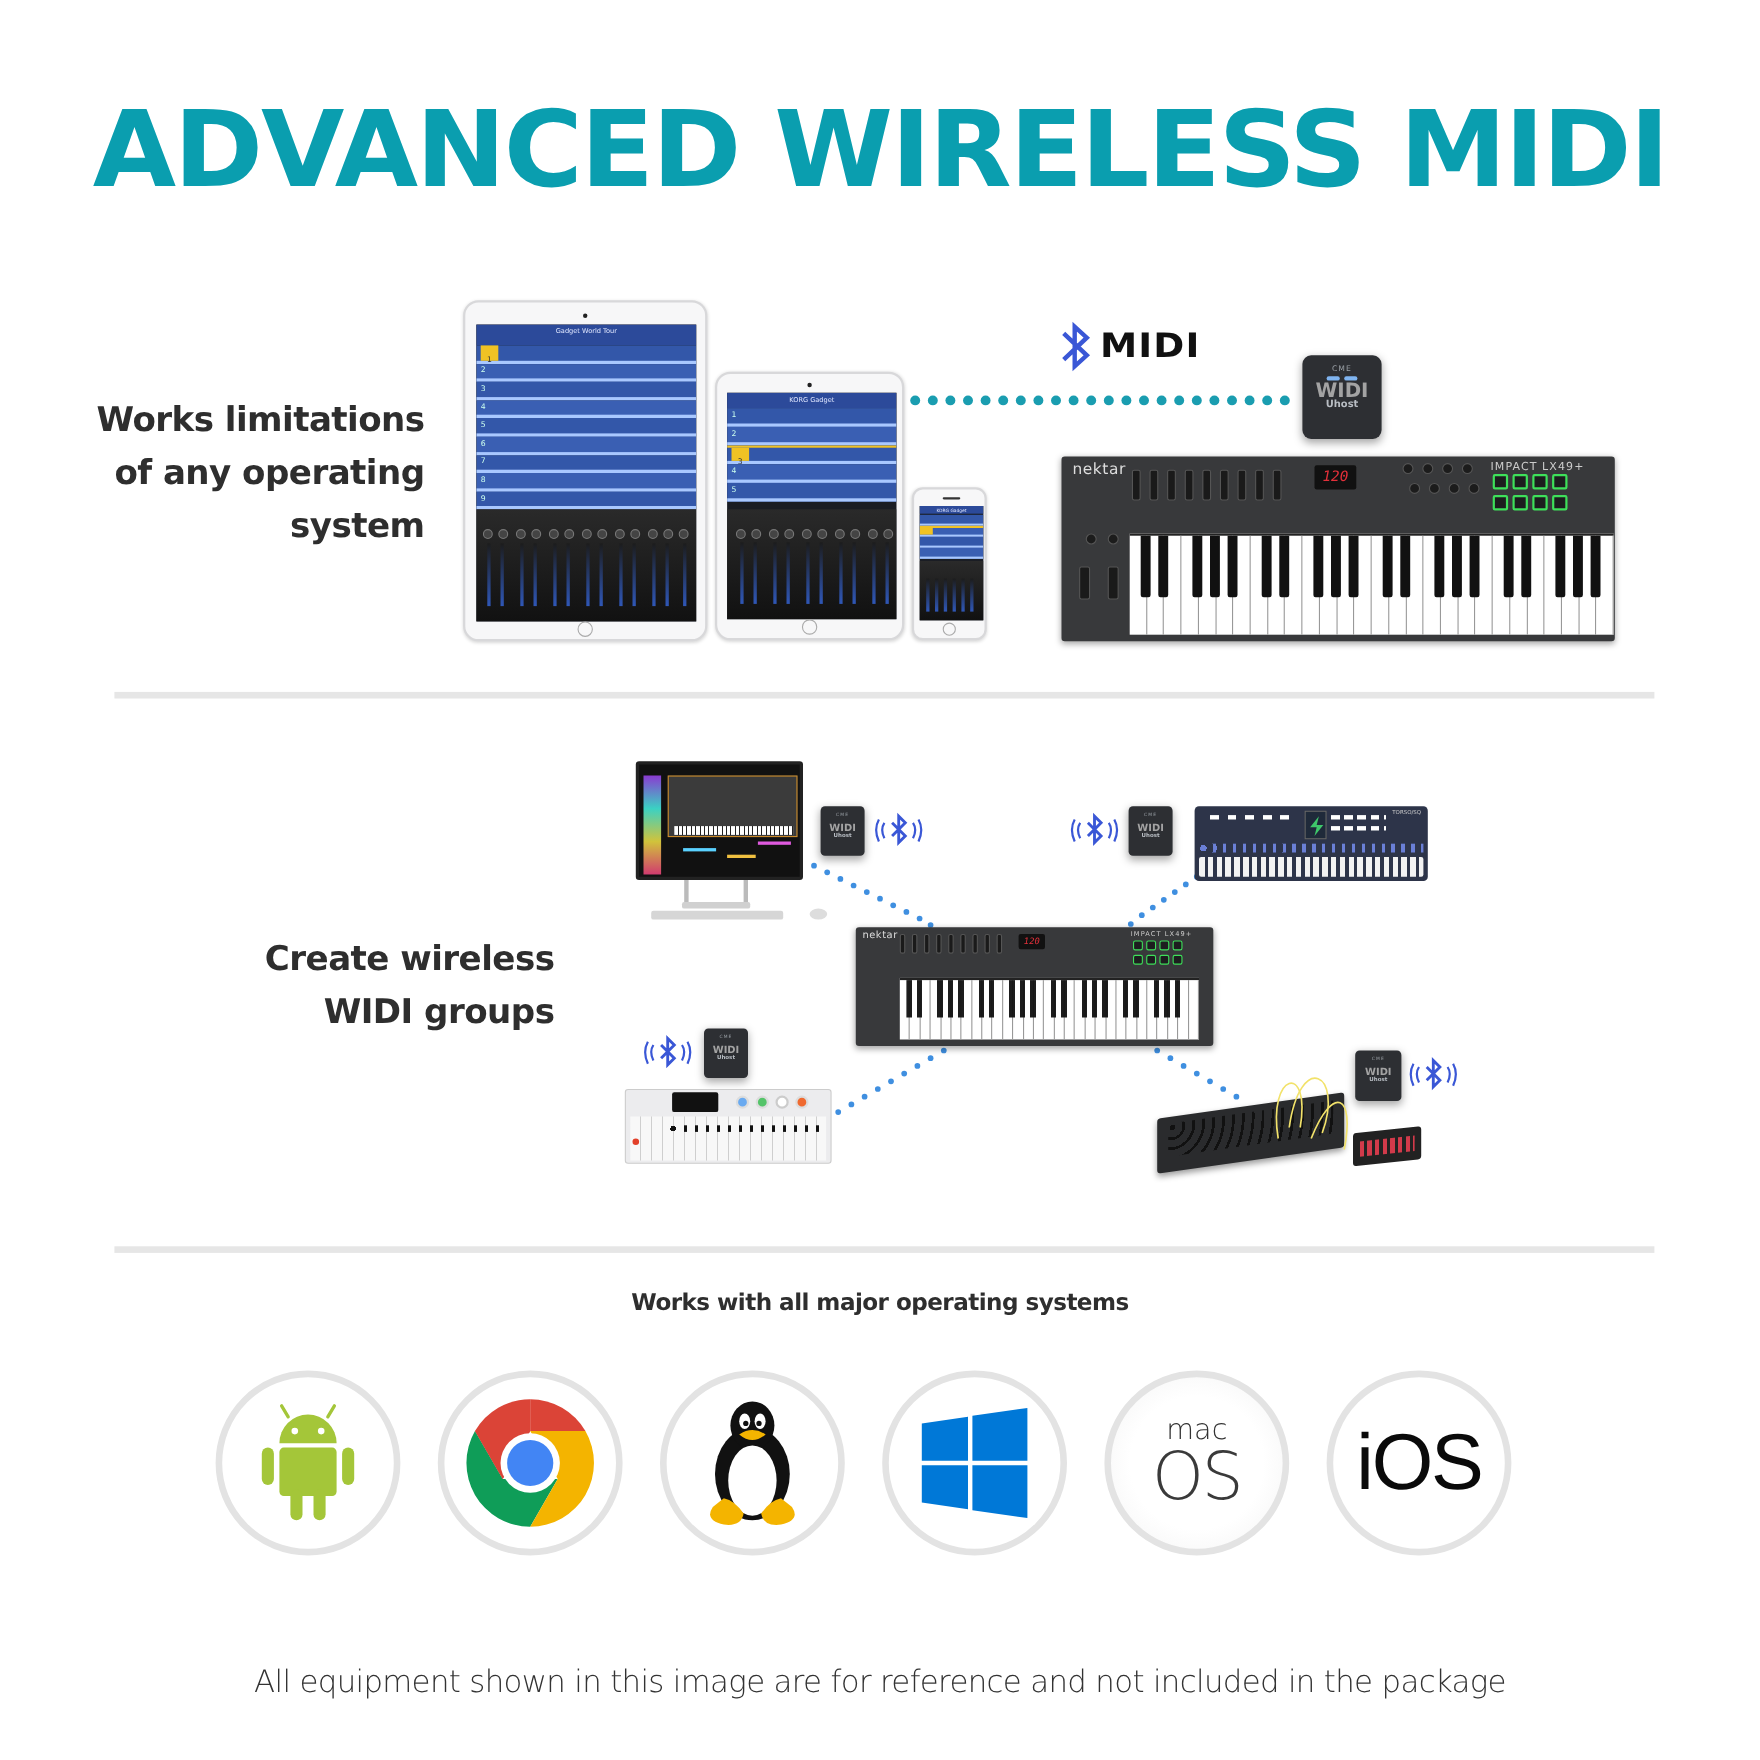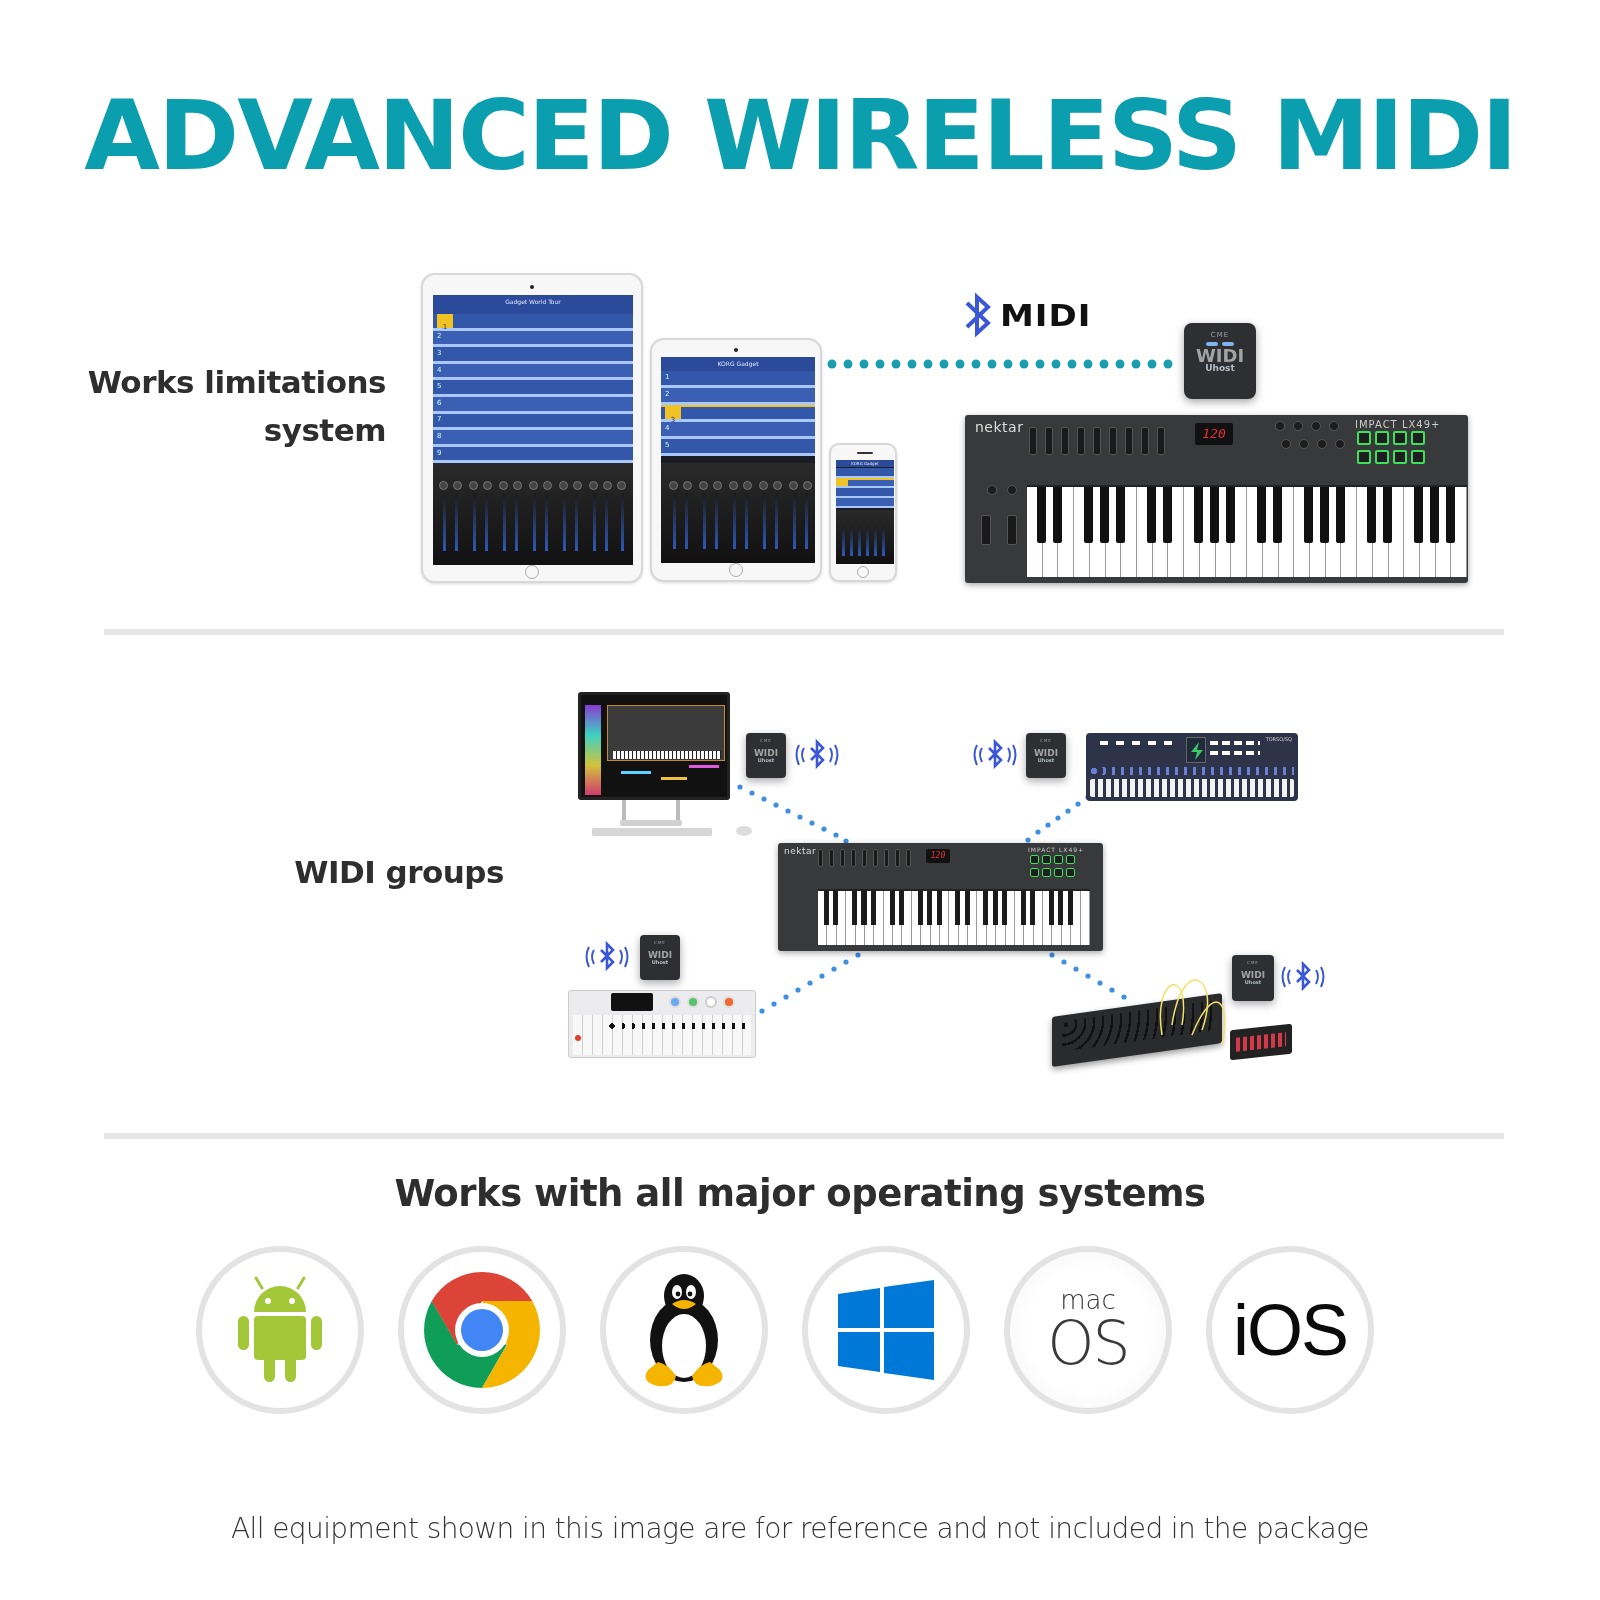--- a/index.html
+++ b/index.html
@@ -67,34 +67,35 @@
   .keyboard .pad { position: absolute; border: 2px solid #3ee05a; border-radius: 2px; background: #1d1e1f; }
   .keyboard .fader { position: absolute; background: #1a1a1a; border: 1px solid #555; border-radius: 2px; }
   .keyboard .knb { position: absolute; background: #1c1c1c; border-radius: 50%; border: 1px solid #555; }
 
   
   .os-circle {
     position: absolute; width: 168px; height: 168px; border-radius: 50%;
     border: 6px solid #e3e3e3; background: #fff; display: flex; align-items: center; justify-content: center;
   }
 
-  .subhead { position: absolute; left: 0; width: 1600px; top: 1172px; text-align: center; font-weight: 700; font-size: 37px; color: #2e2e2e; letter-spacing: -0.5px; }
+  .subhead { position: absolute; left: 0; width: 1600px; top: 1172px; text-align: center; font-weight: 700; font-size: 21px; color: #2e2e2e; letter-spacing: -0.5px; }
   .footer { position: absolute; left: 0; width: 1600px; top: 1512px; text-align: center; font-size: 28px; color: #333; letter-spacing: -0.6px; font-family: "DejaVu Sans", sans-serif; font-weight: 300; }
 
   
   .monitor { position: absolute; background: #111; border: 3px solid #222; border-radius: 3px; }
   .synth-bar { position: absolute; background: #2d3449; border-radius: 4px; }
 </style>
 </head>
 <body>
 
 <div class="headline">ADVANCED WIRELESS MIDI</div>
 
 <div class="caption" style="left:40px; top:358px; width:346px;">
   <div>Works limitations</div>
+  <div>of any operating</div>
   <div>system</div>
 </div>
 
 <div class="tablet" style="left:421px; top:273px; width:222px; height:310px;">
   <div class="cam" style="top:10px;"></div>
   <div class="screen" style="left:10px; top:20px; width:200px; height:270px;">
     <div class="topbar">Gadget World Tour</div>
     <div class="rows" style="top:19px; height:150px;">
       <div class="row sel" style="height:16.6px;">
           <span class="num">1</span>
@@ -354,20 +355,21 @@
   <div class="bk" style="left:402px; top:72px; width:9px; height:56px;"></div>
   <div class="bk" style="left:418px; top:72px; width:9px; height:56px;"></div>
   <div class="bk" style="left:449px; top:72px; width:9px; height:56px;"></div>
   <div class="bk" style="left:465px; top:72px; width:9px; height:56px;"></div>
   <div class="bk" style="left:481px; top:72px; width:9px; height:56px;"></div>
 </div>
 
 <div class="divider" style="top:629px;"></div>
 
 <div class="caption" style="left:150px; top:848px; width:354px;">
+  <div>Create wireless</div>
   <div>WIDI groups</div>
 </div>
 
 <svg class="dotline" style="left:0; top:0;" width="1600" height="1100">
   <g fill="#3f8fe0">
 
     <circle cx="740" cy="787" r="2.6"></circle>
       <circle cx="752" cy="793" r="2.6"></circle>
       <circle cx="764" cy="799" r="2.6"></circle>
       <circle cx="776" cy="805" r="2.6"></circle>

